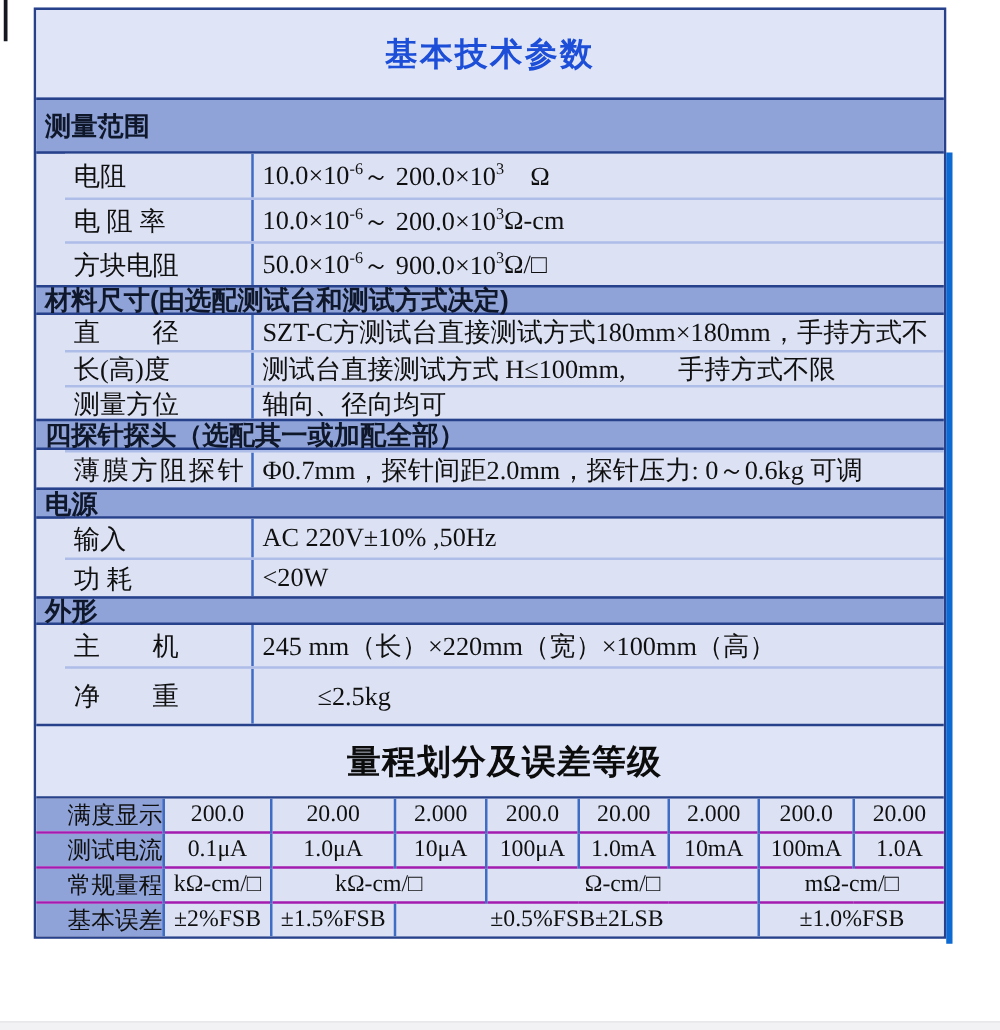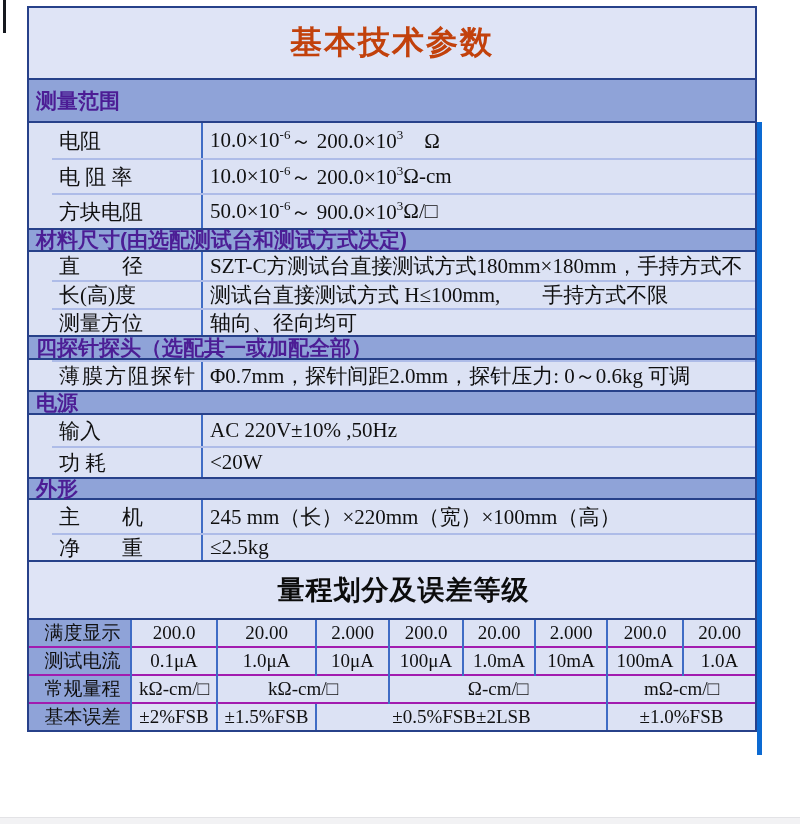--- a/index.html
+++ b/index.html
@@ -18,36 +18,36 @@
     position:absolute;left:0;bottom:0;width:800px;height:6px;background:#f2f2f4;border-top:1px solid #e3e3e6;
   }
   .spec-table{
     position:absolute;left:27px;top:6px;width:730px;
     border:2px solid #27418a;background:#dce2f4;box-sizing:border-box;
   }
   .title-row{
     height:70px;display:flex;align-items:center;justify-content:center;
     background:#dfe4f6;
     font-family:"Liberation Sans","DejaVu Sans",sans-serif;
-    font-weight:bold;font-size:32px;color:#c2410c;letter-spacing:2px;
+    font-weight:bold;font-size:26px;color:#1d4ed8;letter-spacing:2px;
     box-sizing:border-box;
   }
   .sec-header{
     background:#8fa3d8;border-top:2px solid #27418a;border-bottom:2px solid #27418a;
     font-family:"Liberation Sans","DejaVu Sans",sans-serif;
-    font-weight:bold;font-size:21px;color:#4c1d95;
+    font-weight:bold;font-size:21px;color:#0f172a;
     display:flex;align-items:center;padding-left:7px;box-sizing:border-box;
   }
   .h45{height:45px;}  .h24{height:24px;}  .h25{height:25px;}  .h23{height:23px;}
   .drow{
     display:flex;background:#dce2f4;box-sizing:border-box;overflow:hidden;margin-left:23px;
   }
   .drow.sep{border-top:2px solid #aebce8;}
   .r35{height:35px;} .r28{height:28px;} .r27{height:27px;} .r30{height:30px;}
-  .r31{height:31px;justify-content:space-between;} .r33{height:33px;} .r29{height:27px;}
+  .r31{height:31px;justify-content:space-between;} .r33{height:33px;} .r29{height:46px;gap:44px;}
   .lbl{
     width:151px;flex:0 0 151px;border-right:2px solid #3f6cc5;
     padding-left:7px;box-sizing:border-box;
     font-size:21px;color:#101010;display:flex;align-items:center;
     white-space:nowrap;overflow:hidden;
   }
   .val{
     flex:1;padding-left:7px;box-sizing:border-box;
     font-size:21px;color:#101010;display:flex;align-items:center;
     white-space:nowrap;overflow:hidden;
@@ -64,21 +64,21 @@
   table.range-grid{
     width:100%;border-collapse:collapse;table-layout:fixed;background:#dce2f4;
   }
   table.range-grid th,table.range-grid td{
     height:24px;padding:0;font-size:19px;font-weight:normal;color:#101010;
     text-align:center;white-space:nowrap;overflow:hidden;
     border-left:2px solid #3f6cc5;border-top:2px solid #a21caf;
     box-sizing:border-box;
   }
   table.range-grid th{
-    background:#8fa3d8;border-left:none;text-align:center;padding-left:6px;margin-top:36px;
+    background:#8fa3d8;border-left:none;text-align:right;padding-left:6px;margin-top:36px;
   }
   table.range-grid tr:first-child th,table.range-grid tr:first-child td{border-top:none;}
 </style>
 </head>
 <body>
 
 <div class="artifact-topleft"></div>
 
 <div class="spec-table">
 

